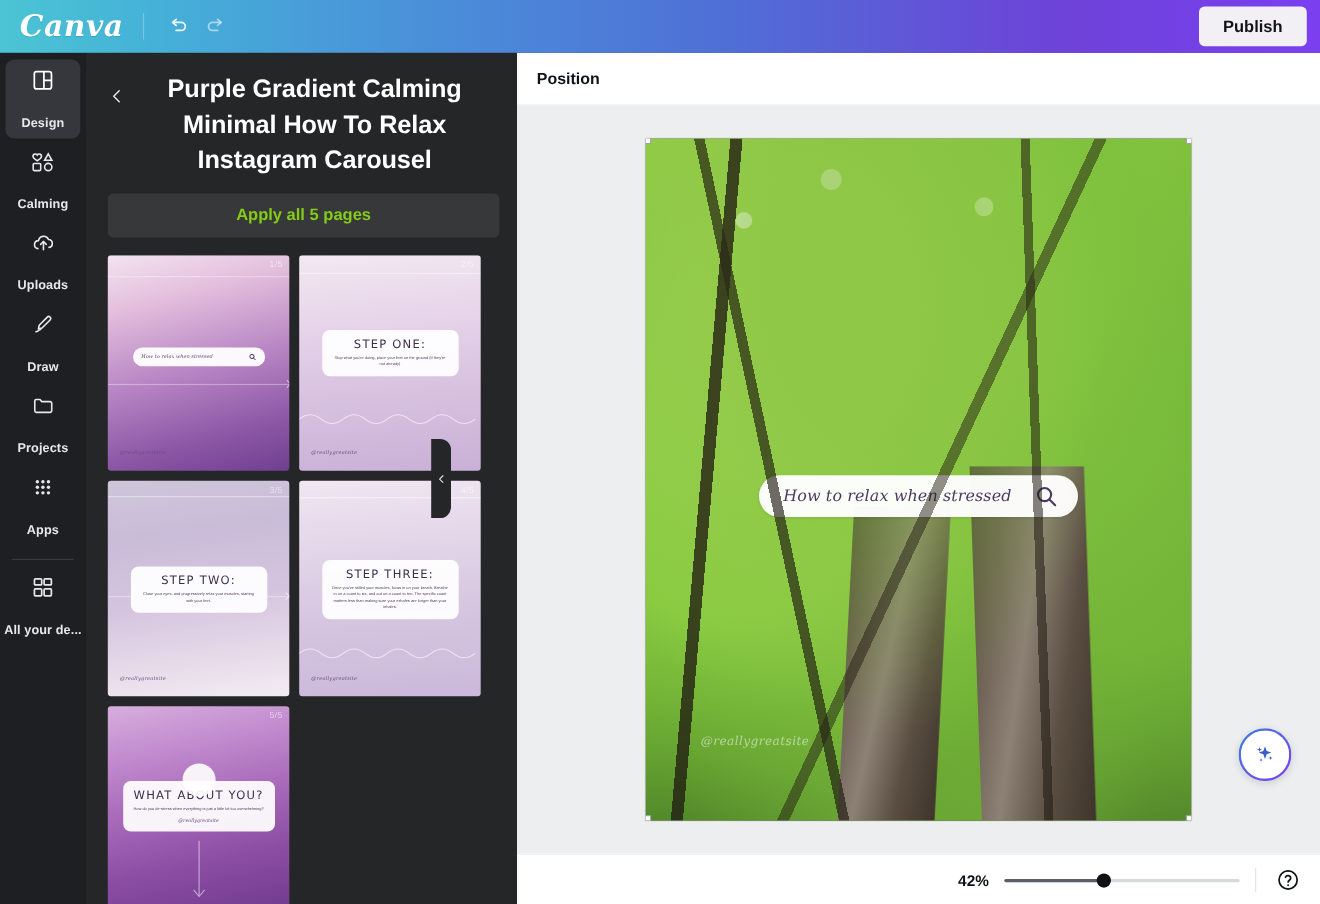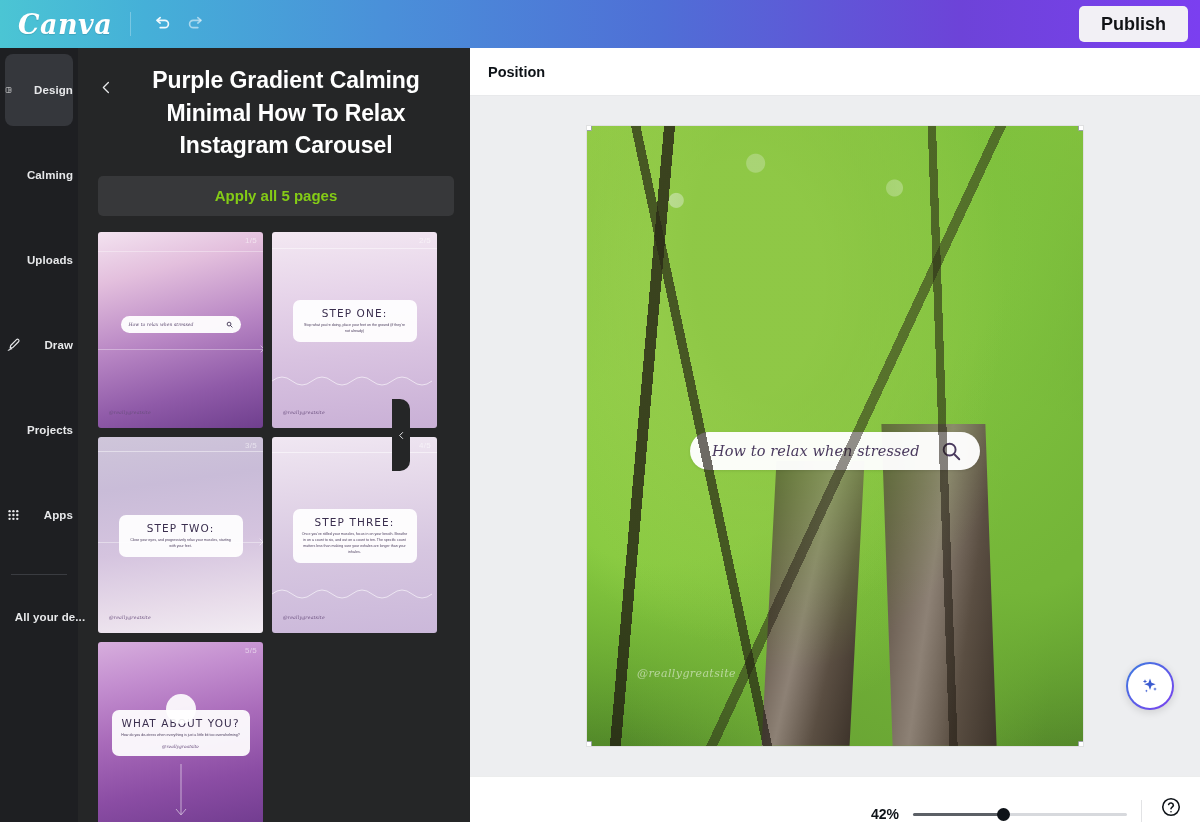--- a/index.html
+++ b/index.html
@@ -25,36 +25,36 @@
   .topdiv { width: 1px; height: 24px; background: rgba(255,255,255,.28); margin: 0 14px 0 18px; }
   .ticon {
     width: 34px; height: 34px; border-radius: 6px;
     display: flex; align-items: center; justify-content: center;
     cursor: pointer; opacity: .92;
   }
   .topspacer { flex: 1; }
   .publish-btn {
     background: #f2f0f5; color: #111316; border: none;
     height: 36px; padding: 0 22px; border-radius: 5px;
-    font-size: 18px; font-weight: 700; cursor: pointer;
+    font-size: 15px; font-weight: 700; cursor: pointer;
     font-family: "Liberation Sans", sans-serif;
   }
 
   
   .body { flex: 1; display: flex; min-height: 0; position: relative; }
 
   
   .rail {
     width: 78px; flex: 0 0 78px; background: #1e1f22;
     display: flex; flex-direction: column; align-items: center;
     padding-top: 6px; position: relative; z-index: 30;
   }
   .rail-item {
-    width: 68px; height: 72px; border-radius: 8px; margin-bottom: 13px;
-    display: flex; flex-direction: row; align-items: center; justify-content: center;
+    width: 68px; height: 72px; border-radius: 8px; margin-bottom: 2px;
+    display: flex; flex-direction: column; align-items: center; justify-content: center;
     gap: 22px; cursor: pointer; color: #e7e8ea;
   }
   .rail-item.active { background: #35373c; }
   .rail-label { font-size: 11.5px; font-weight: 600; letter-spacing: .1px; white-space: nowrap; }
   .rail-sep { width: 56px; height: 1px; background: #3a3c41; margin: 10px 0 6px; }
 
   
   .panel {
     width: 392px; flex: 0 0 392px; background: #252627;
     display: flex; flex-direction: column; position: relative; z-index: 20;
@@ -203,21 +203,21 @@
     border-radius: 50%; background: #fff; cursor: pointer;
     border: 2px solid transparent;
     background-image: linear-gradient(#fff,#fff), linear-gradient(135deg,#3b7de0,#7b3ff0);
     background-origin: border-box; background-clip: content-box, border-box;
     display: flex; align-items: center; justify-content: center;
     box-shadow: 0 2px 8px rgba(0,0,0,.14);
   }
 
   
   .bottombar {
-    height: 46px; flex: 0 0 46px; background: #fff; display: flex; align-items: flex-end;
+    height: 46px; flex: 0 0 46px; background: #fff; display: flex; align-items: center;
     justify-content: flex-end; padding-right: 14px; gap: 14px;
     border-top: 1px solid #eceded;
   }
   .zoom-pct { font-size: 14px; font-weight: 700; color: #0e1318; min-width: 38px; text-align: right; }
   .slider { width: 214px; height: 16px; position: relative; cursor: pointer; }
   .slider-track { position: absolute; top: 7px; left: 0; right: 0; height: 3px; background: #d7d9dd; border-radius: 2px; }
   .slider-fill { position: absolute; top: 7px; left: 0; width: 42%; height: 3px; background: #5c6066; border-radius: 2px; }
   .slider-knob {
     position: absolute; top: 2px; left: 42%; width: 13px; height: 13px;
     margin-left: -6px; background: #0e1318; border-radius: 50%;

